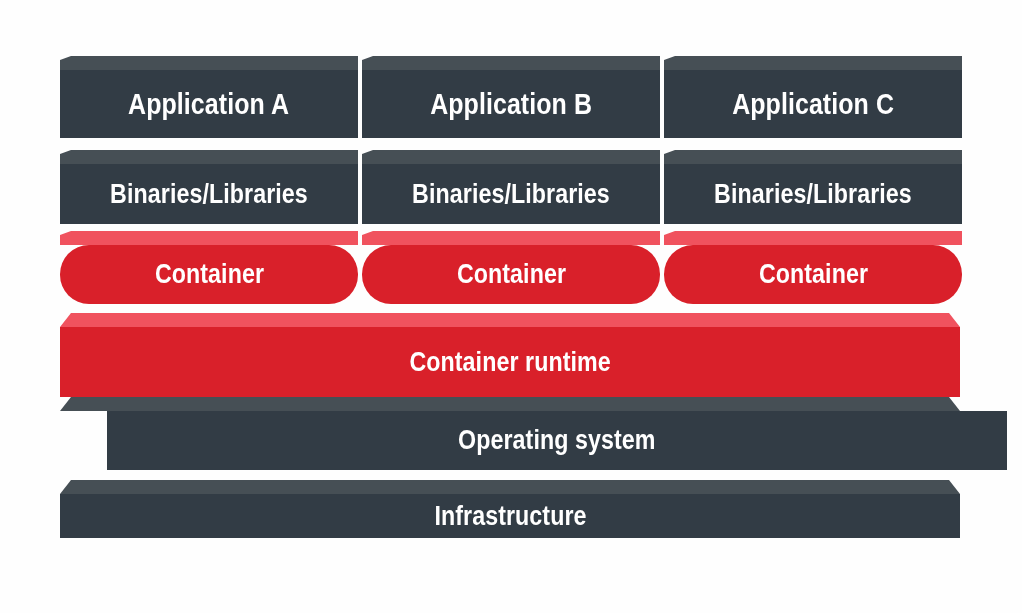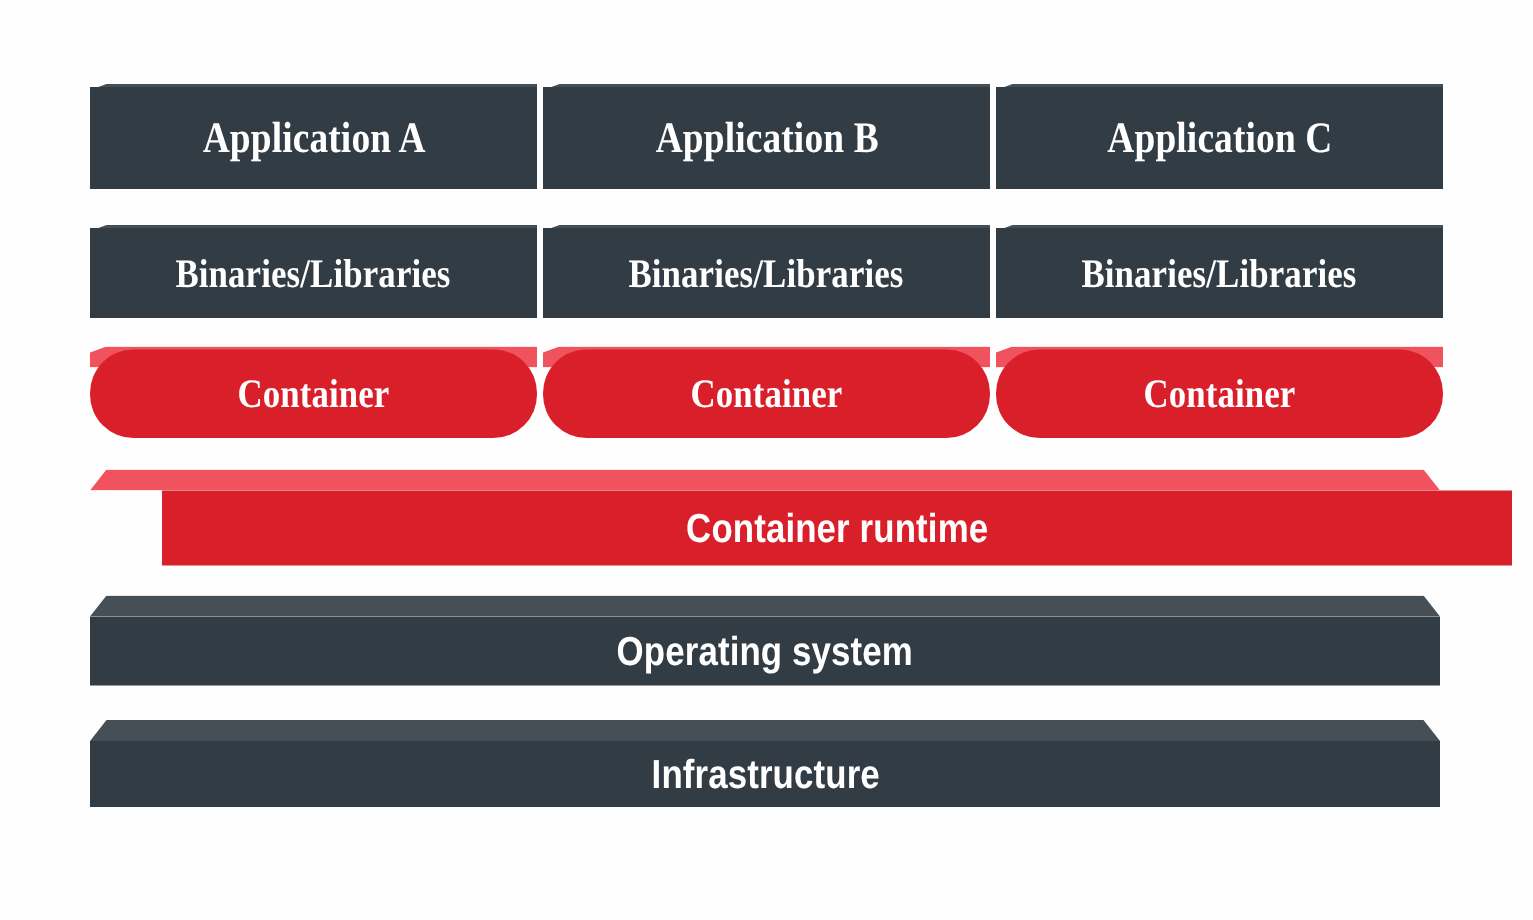--- a/index.html
+++ b/index.html
@@ -59,21 +59,21 @@
   
   .slab.red .top    { background: #F0525E; }
   .slab.red .front  { background: #D9202A; }
 
   
   .slab.col { width: 298px; }
   .slab.col .top {
     height: 14px;
     clip-path: polygon(11px 0, 100% 0, 100% 4px, 100% 100%, 0 100%, 0 4px);
   }
-  .slab.col .front { top: 2px; font-family: Liberation Serif, serif; }
+  .slab.col .front { top: 14px; }
 
   
   .slab.wide { width: 900px; }
   .slab.wide .top {
     height: 14px;
     clip-path: polygon(11px 0, calc(100% - 11px) 0, 100% 100%, 0 100%);
   }
   .slab.wide .front { top: 14px; }
 
   
@@ -83,25 +83,25 @@
 
   .r-bin   { top: 150px; }
   .r-bin   .front { height: 60px; }
   .r-bin   .label { font-size: 27px; }
 
   .r-cont  { top: 231px; }
   .r-cont  .front { height: 59px; border-radius: 29px; }
   .r-cont  .label { font-size: 27px; }
 
   .r-rt    { top: 313px; }
-  .r-rt    .front { height: 50px; margin-left: 48px; }
+  .r-rt    .front { height: 70px; }
   .r-rt    .label { font-size: 27px; }
 
   .r-os    { top: 397px; }
-  .r-os    .front { height: 46px; }
+  .r-os    .front { height: 59px; margin-left: 47px; }
   .r-os    .label { font-size: 27px; }
 
   .r-infra { top: 480px; }
   .r-infra .front { height: 44px; }
   .r-infra .label { font-size: 27px; }
 
   
   .c1 { left: 60px;  }
   .c2 { left: 362px; }
   .c3 { left: 664px; }

